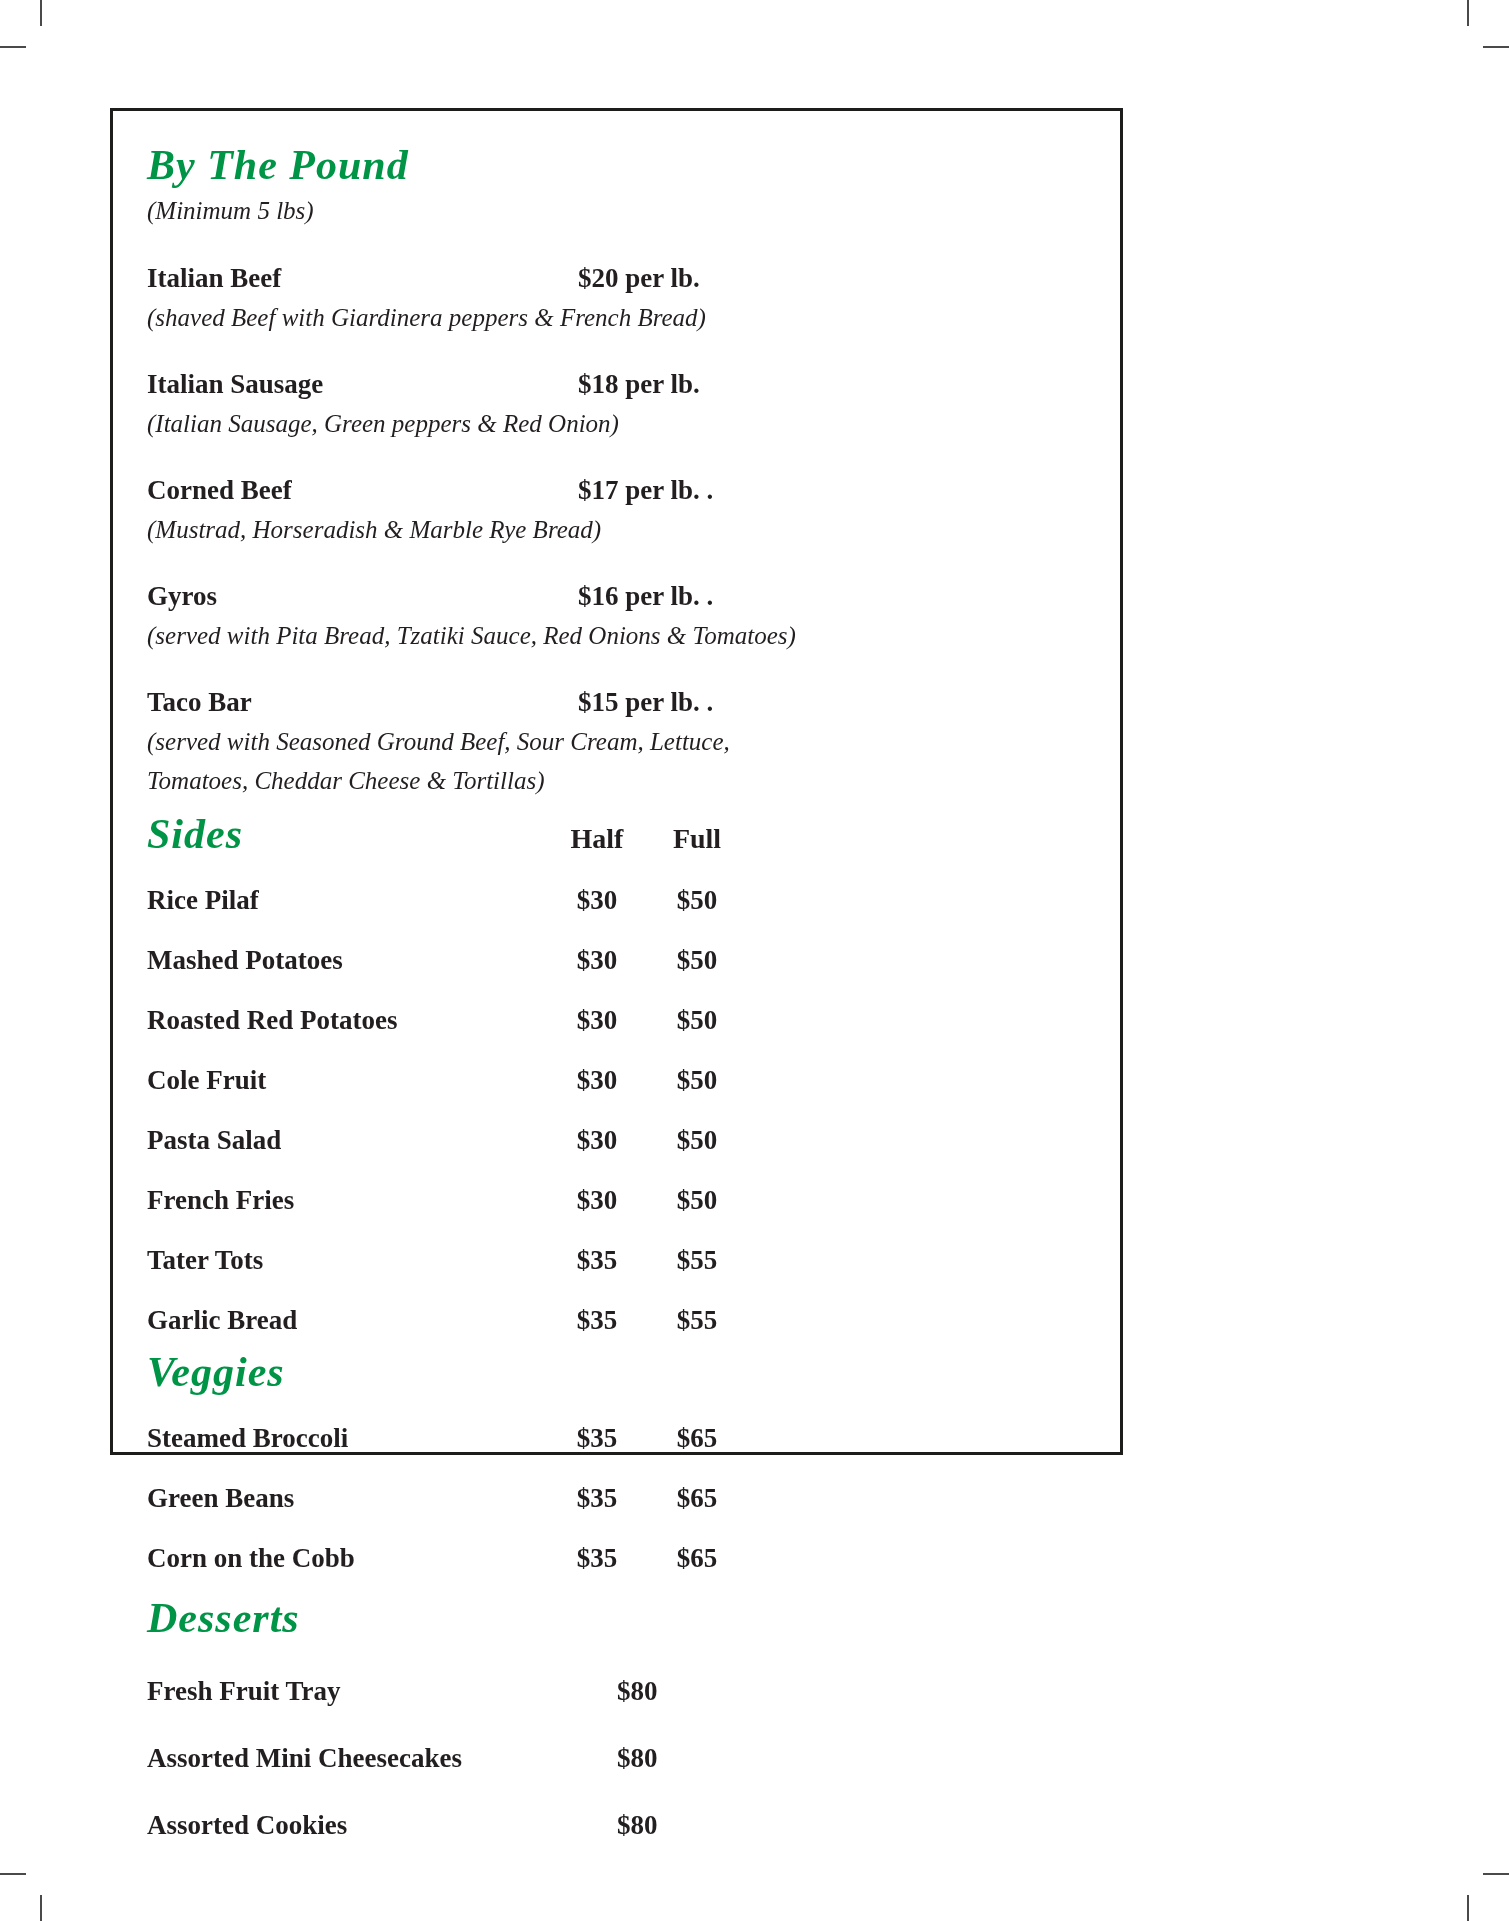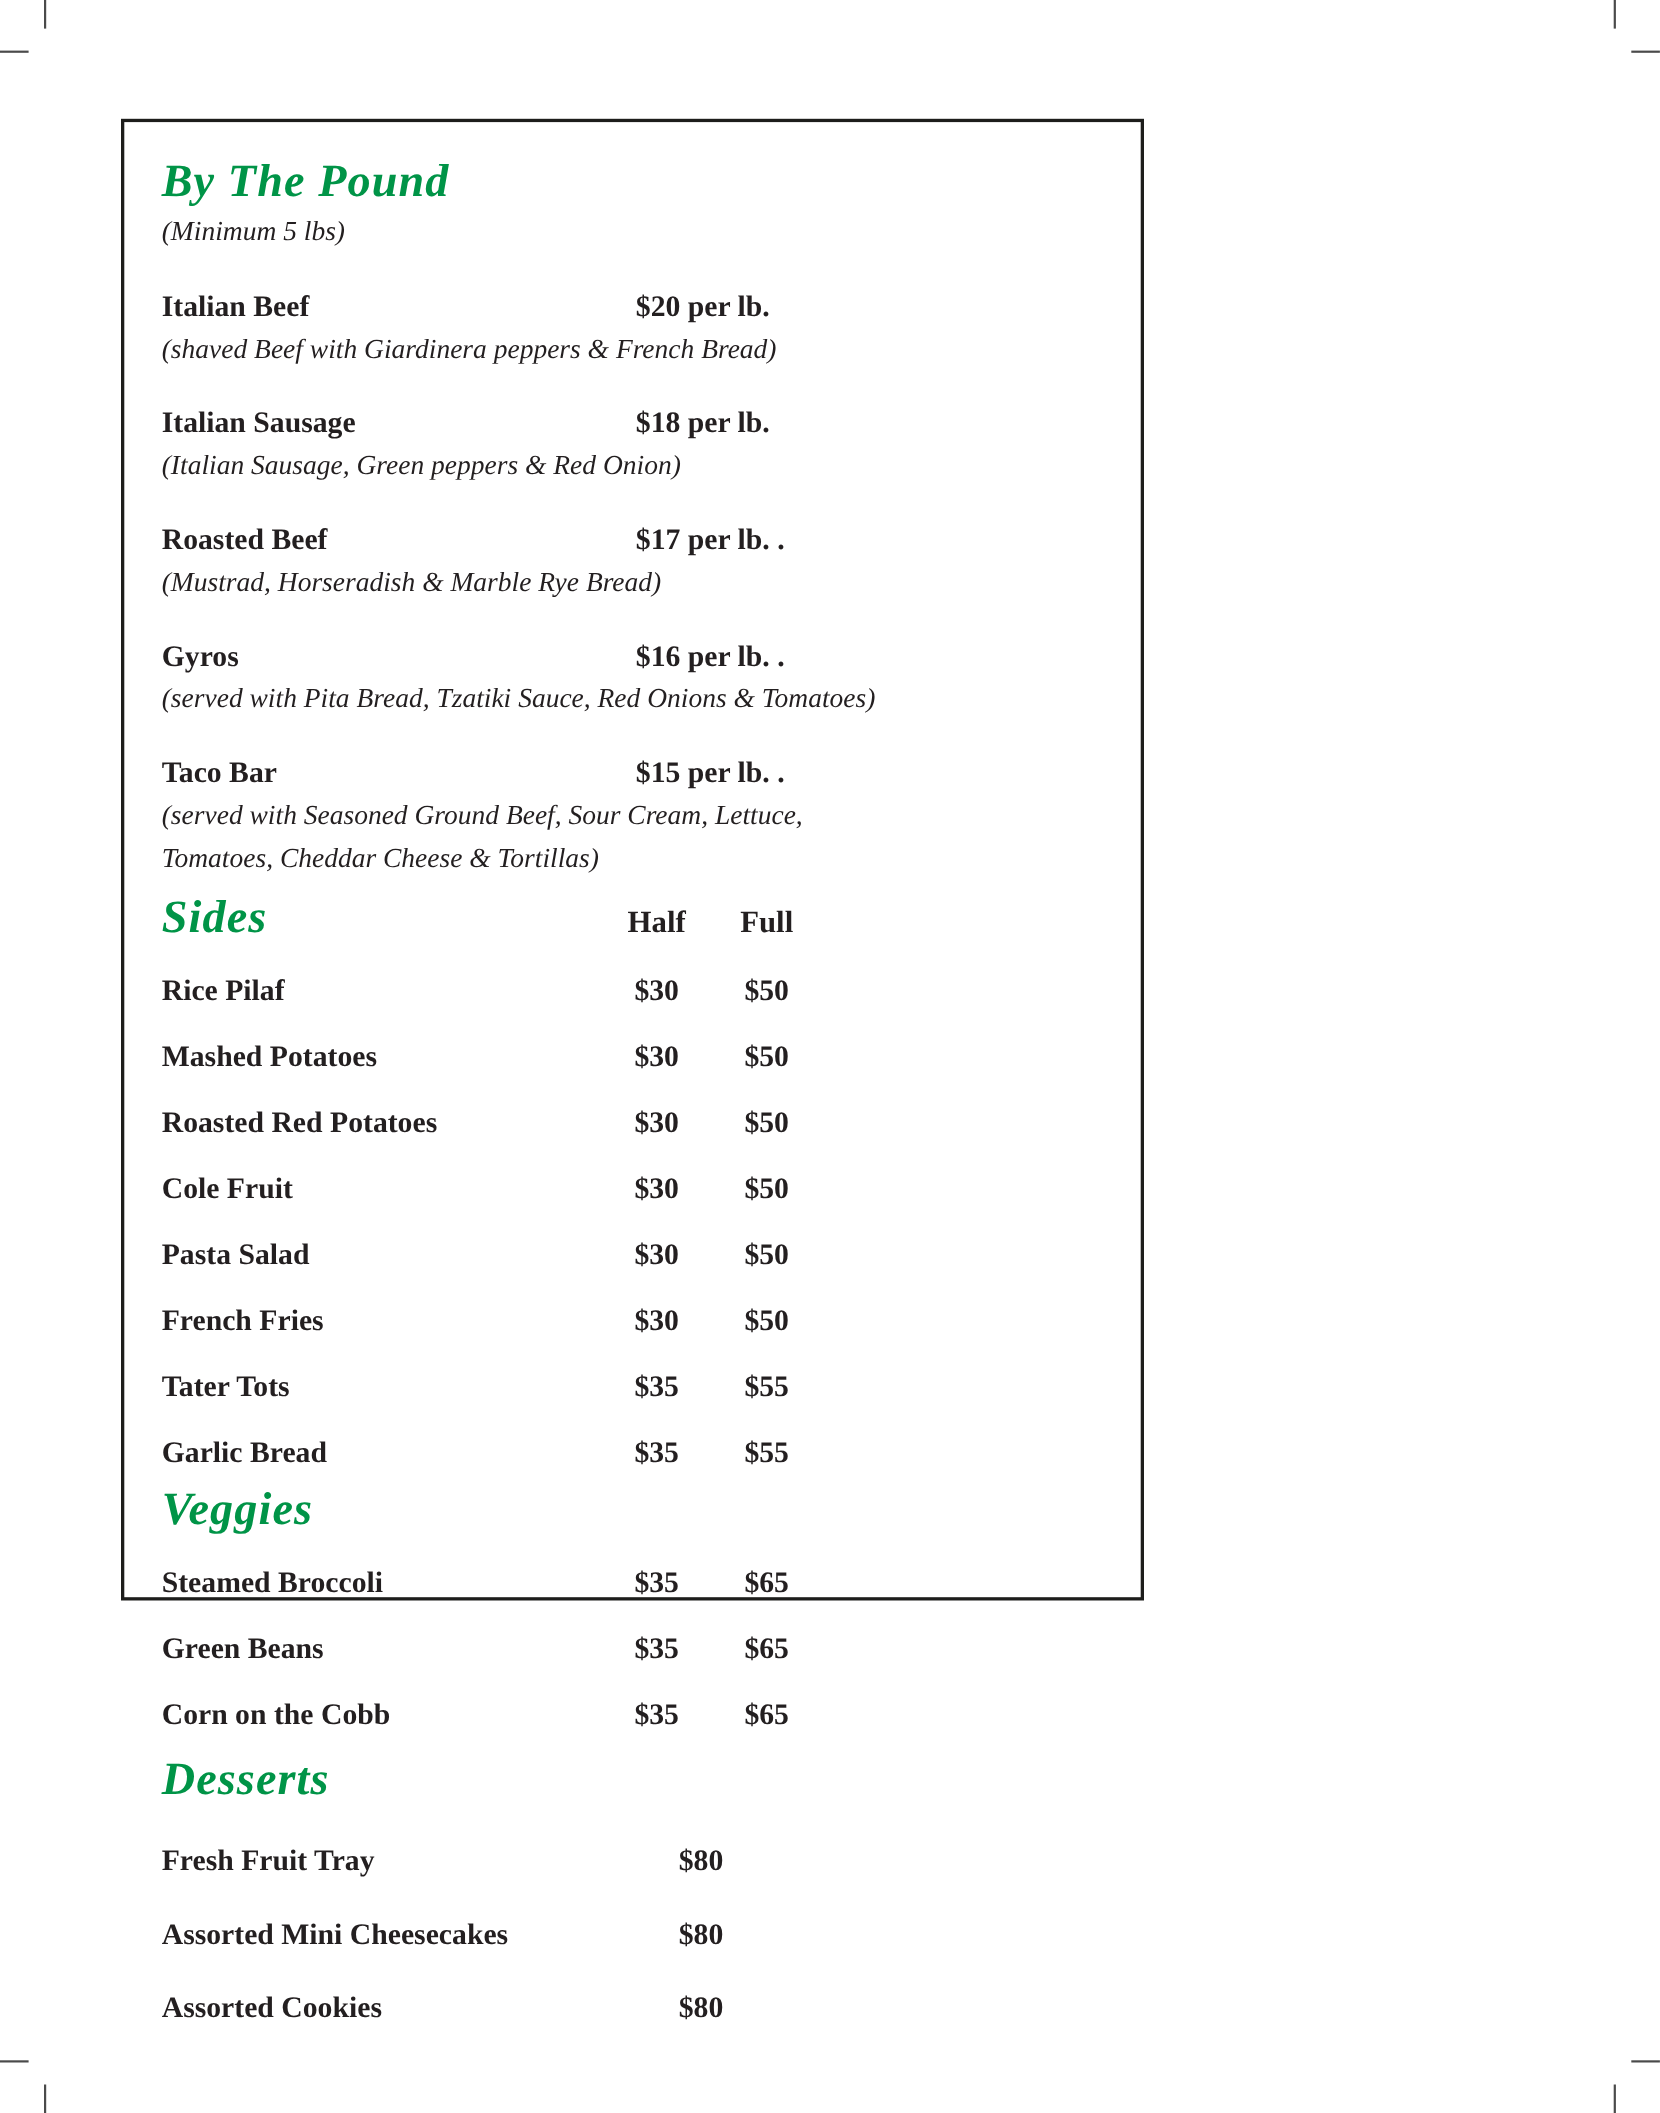--- a/index.html
+++ b/index.html
@@ -15,21 +15,21 @@
 
   
   .crop-v { position: absolute; width: 2px; height: 26px; background: #4a4a4a; }
   .crop-h { position: absolute; height: 2px; width: 26px; background: #4a4a4a; }
 
   
   .menu-box {
     position: absolute;
     left: 110px;
     top: 108px;
-    width: 930px;
+    width: 1013px;
     height: 1347px;
     border: 3px solid #1d1d1b;
     padding: 28px 30px 0 34px;
     background: #ffffff;
   }
 
   .section-title {
     font-size: 42px;
     line-height: 52px;
     font-weight: bold;
@@ -121,21 +121,21 @@
     <div class="item">
       <div class="row">
         <span class="name">Italian Sausage</span>
         <span class="price">$18 per lb.</span>
       </div>
       <div class="desc">(Italian Sausage, Green peppers &amp; Red Onion)</div>
     </div>
 
     <div class="item">
       <div class="row">
-        <span class="name">Roasted Beef</span>
+        <span class="name">Corned Beef</span>
         <span class="price">$17 per lb. .</span>
       </div>
       <div class="desc">(Mustrad, Horseradish &amp; Marble Rye Bread)</div>
     </div>
 
     <div class="item">
       <div class="row">
         <span class="name">Gyros</span>
         <span class="price">$16 per lb. .</span>
       </div>

